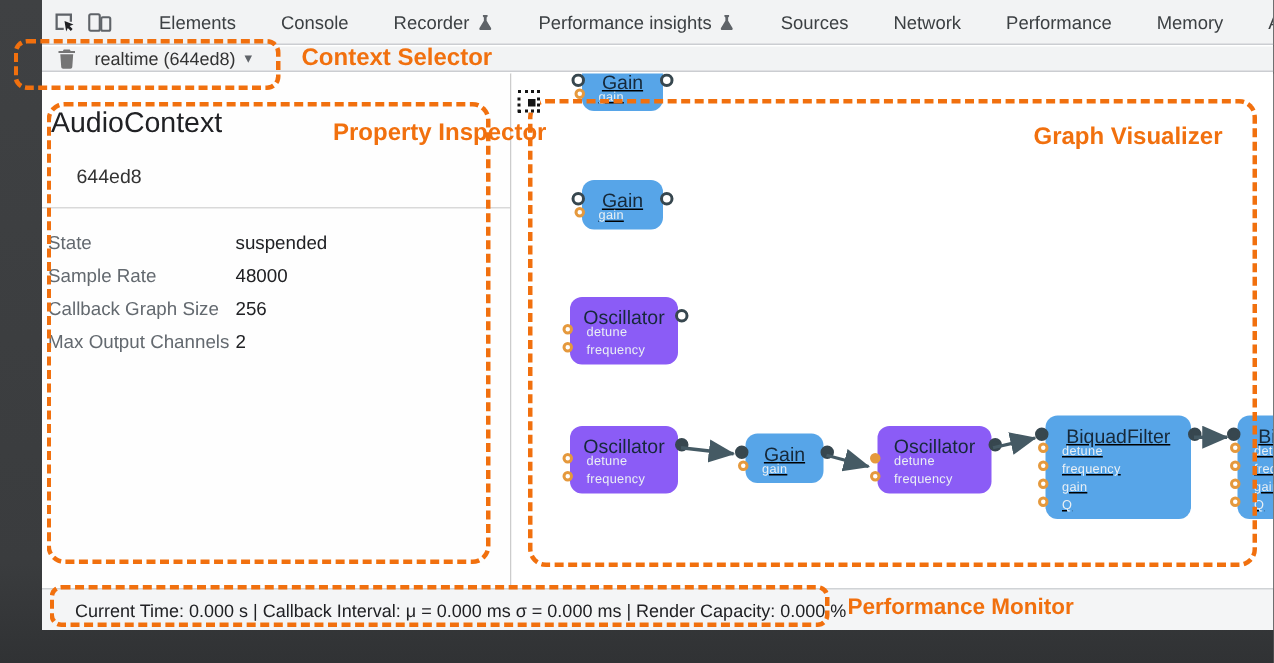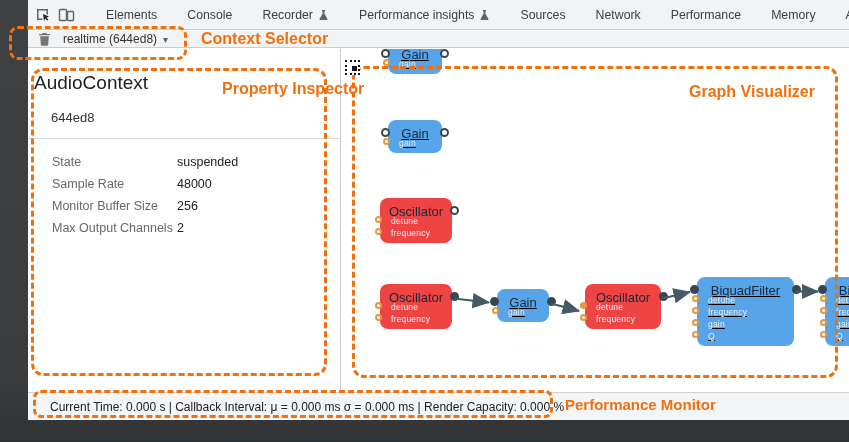--- a/index.html
+++ b/index.html
@@ -28,28 +28,28 @@
   .ctx-select { margin-left:12px; font-size:12px; color:#333; display:flex; align-items:center; gap:6px; }
   .caret { font-size:10px; color:#5f6368; }
   
   .main { position:absolute; left:0; top:49px; width:100%; height:343px; background:#fff; }
   .left-pane { position:absolute; left:0; top:0; width:312px; height:100%; background:#fefefe; }
   .pane-divider { position:absolute; left:312px; top:0; width:1px; height:100%; background:#ccc; }
   .pi-title { margin:23px 0 0 6px; font-size:19px; color:#202124; }
   .pi-sub { margin:16px 0 0 6px; font-size:13px; color:#333;padding-left:17px; }
   .pi-hr { margin-top:13px; border:0; border-top:1px solid #d9d9d9; width:100%; }
   .props { margin-top:12px; }
-  .prop-row { display:flex; padding-left:24px; height:22px; align-items:center; font-size:12.5px; }
+  .prop-row { display:flex; padding-left:4px; height:22px; align-items:center; font-size:12.5px; }
   .prop-label { width:125px; color:#63696f; }
   .prop-value { color:#202124; }
   
   .graph-pane { position:absolute; left:313px; top:0; width:508px; height:100%; background:#fff; overflow:hidden; }
   .audio-node { position:absolute; border-radius:8px; z-index:2; }
   .n-blue { background:#57a5e8;text-decoration:underline; }
-  .n-green { background:#ef4444; }
+  .n-green { background:#8b5cf6; }
   .node-title { height:17px; padding-top:5px; text-align:center; font-size:13px; color:#16293a; line-height:17px; }
   .params { padding-bottom:4px; }
   .param { position:relative; height:12px; display:flex; align-items:center; padding-left:11px;
            font-size:8.5px; color:#eaf0f4; letter-spacing:.2px; }
   .pport { position:absolute; left:-5.5px; top:0.5px; width:7px; height:7px; border-radius:50%;
            border:2px solid #e5993d; background:#fff; }
   .pport.connected { background:#e5993d; }
   .nport { position:absolute; top:8px; width:9px; height:9px; border-radius:50%;
            border:2px solid #37474f; background:#fff; }
   .nport.in  { left:-7px; }
@@ -146,21 +146,21 @@
         <div class="props">
           <div class="prop-row">
             <span class="prop-label">State</span>
             <span class="prop-value">suspended</span>
           </div>
           <div class="prop-row">
             <span class="prop-label">Sample Rate</span>
             <span class="prop-value">48000</span>
           </div>
           <div class="prop-row">
-            <span class="prop-label">Monitor Buffer Size</span>
+            <span class="prop-label">Callback Graph Size</span>
             <span class="prop-value">256</span>
           </div>
           <div class="prop-row">
             <span class="prop-label">Max Output Channels</span>
             <span class="prop-value">2</span>
           </div>
         </div>
       </div>
       <div class="pane-divider"></div>
 

